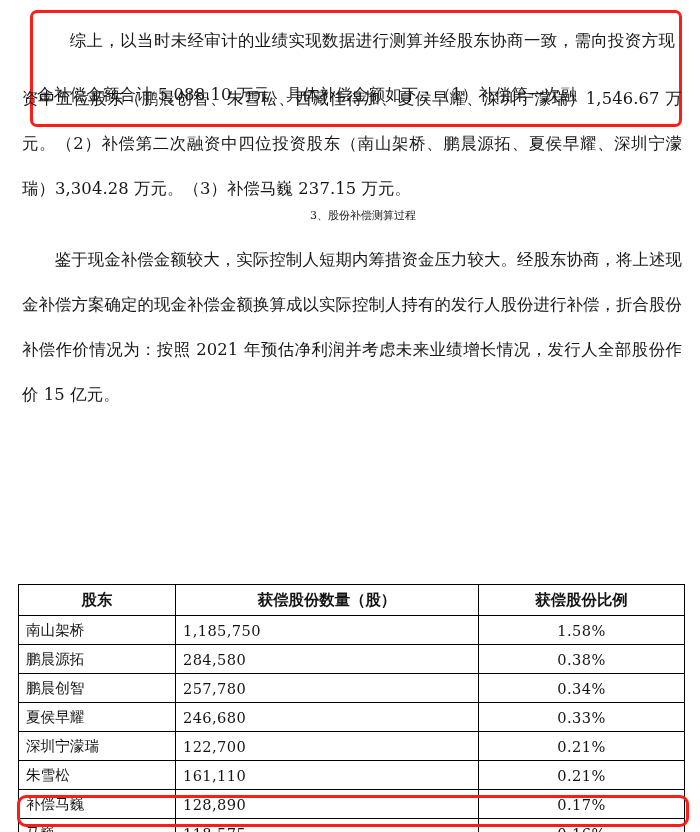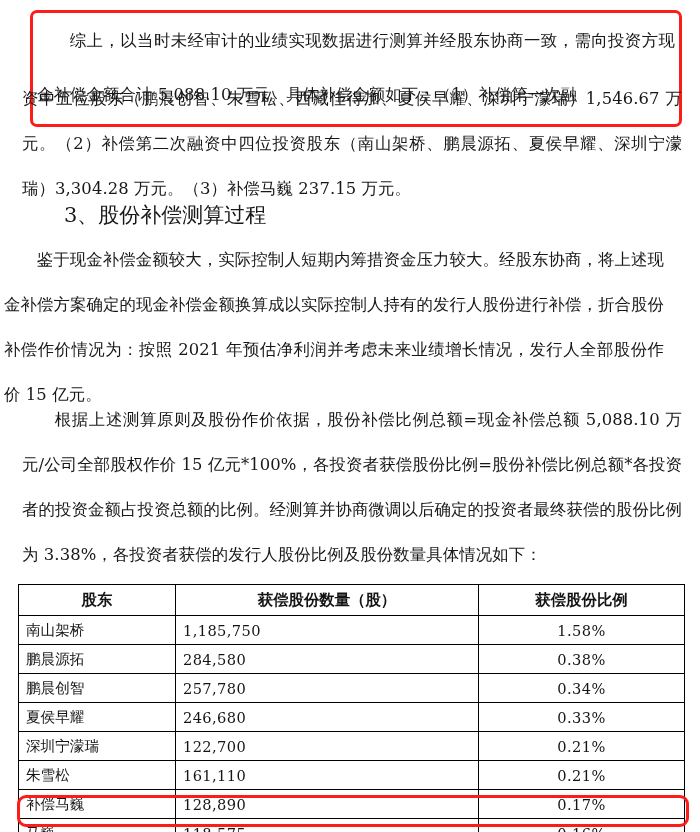--- a/index.html
+++ b/index.html
@@ -31,25 +31,26 @@
     text-justify: inter-ideograph;
     letter-spacing: 0.1px;
     color: #171717;
     margin: 0;
   }
   .para.indent {
     text-indent: 2em;
   }
 
   .heading {
-    font-size: 21px;
+    font-size: 11px;
     line-height: 45px;
     text-indent: 2em;
     margin: 0;
     color: #171717;
+    text-align: center;
   }
 
   
   .redbox-para {
     position: absolute;
     left: 30px;
     top: 10px;
     width: 652px;
     box-sizing: border-box;
     border: 3px solid #fd1c18;
@@ -69,21 +70,21 @@
 
   .heading-block {
     position: absolute;
     left: 22px;
     top: 193px;
     width: 660px;
   }
 
   .para2-block {
     position: absolute;
-    left: 4px;
+    left: 22px;
     top: 237px;
     width: 660px;
   }
 
   .para3-block {
     position: absolute;
     left: 22px;
     top: 397px;
     width: 660px;
   }
@@ -151,23 +152,20 @@
   </div>
 
   <div class="heading-block">
     <p class="heading">3、股份补偿测算过程</p>
   </div>
 
   <div class="para2-block">
     <p class="para indent">鉴于现金补偿金额较大，实际控制人短期内筹措资金压力较大。经股东协商，将上述现金补偿方案确定的现金补偿金额换算成以实际控制人持有的发行人股份进行补偿，折合股份补偿作价情况为：按照 2021 年预估净利润并考虑未来业绩增长情况，发行人全部股份作价 15 亿元。</p>
   </div>
 
-  <div class="para3-block">
-    <p class="para indent">根据上述测算原则及股份作价依据，股份补偿比例总额=现金补偿总额 5,088.10 万元/公司全部股权作价 15 亿元*100%，各投资者获偿股份比例=股份补偿比例总额*各投资者的投资金额占投资总额的比例。经测算并协商微调以后确定的投资者最终获偿的股份比例为 3.38%，各投资者获偿的发行人股份比例及股份数量具体情况如下：</p>
-  </div>
 
   <div class="table-wrap">
     <table class="shares">
       <colgroup>
         <col class="c1">
           <col class="c2">
           <col class="c3">
       </colgroup>
       <thead>
         <tr>

